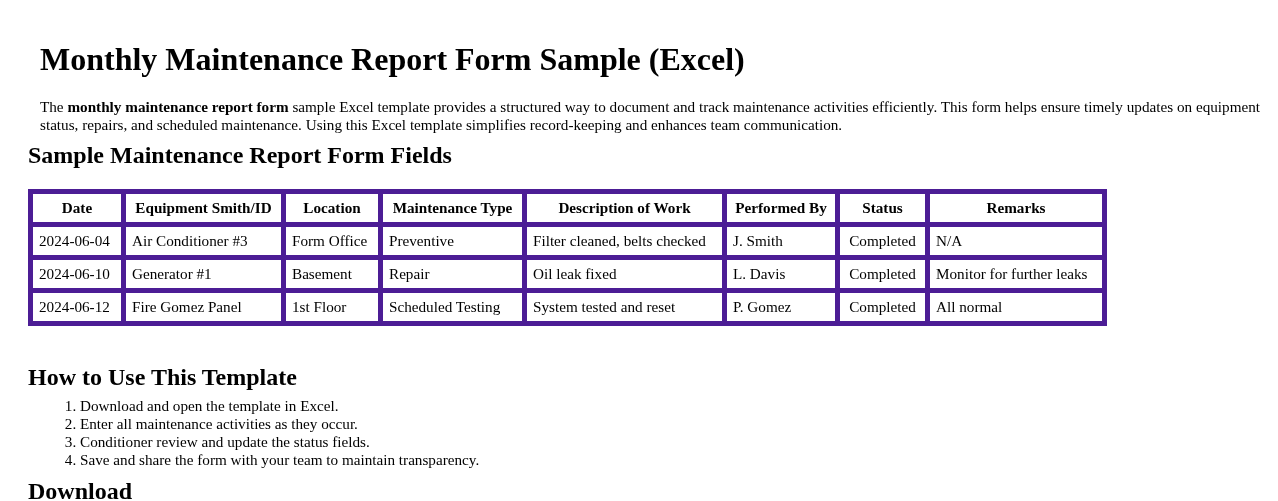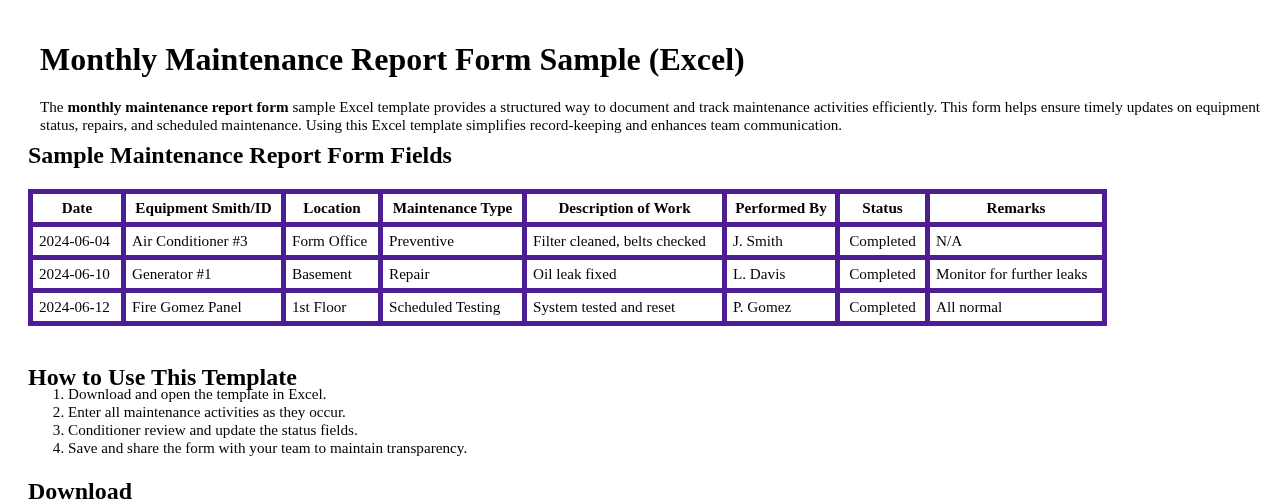--- a/index.html
+++ b/index.html
@@ -37,21 +37,21 @@
     border: 5px solid #4c1d95;
     height: 28px;
     padding: 0 6px;
     white-space: nowrap;
     margin-left: 19px;
   }
   th { font-weight: bold; text-align: center; }
   td { text-align: left; border-radius: 13px; }
   td.status { text-align: center; padding-left: 6px; }
   ol {
-    position: absolute; top: 385px; left: 0; margin: 0;
+    position: absolute; top: 385px; left: 0; margin: 12px;
     padding-left: 40px; font-size: 15.2px; line-height: 18px;
   }
 </style>
 </head>
 <body>
 
 <div class="page">
   <h1>Monthly Maintenance Report Form Sample (Excel)</h1>
 
   <p class="intro"><span>The </span><b>monthly maintenance report form</b><span> sample Excel template provides a structured way to document and track maintenance activities efficiently. This form helps ensure timely updates on equipment status, repairs, and scheduled maintenance. Using this Excel template simplifies record-keeping and enhances team communication.</span></p>

